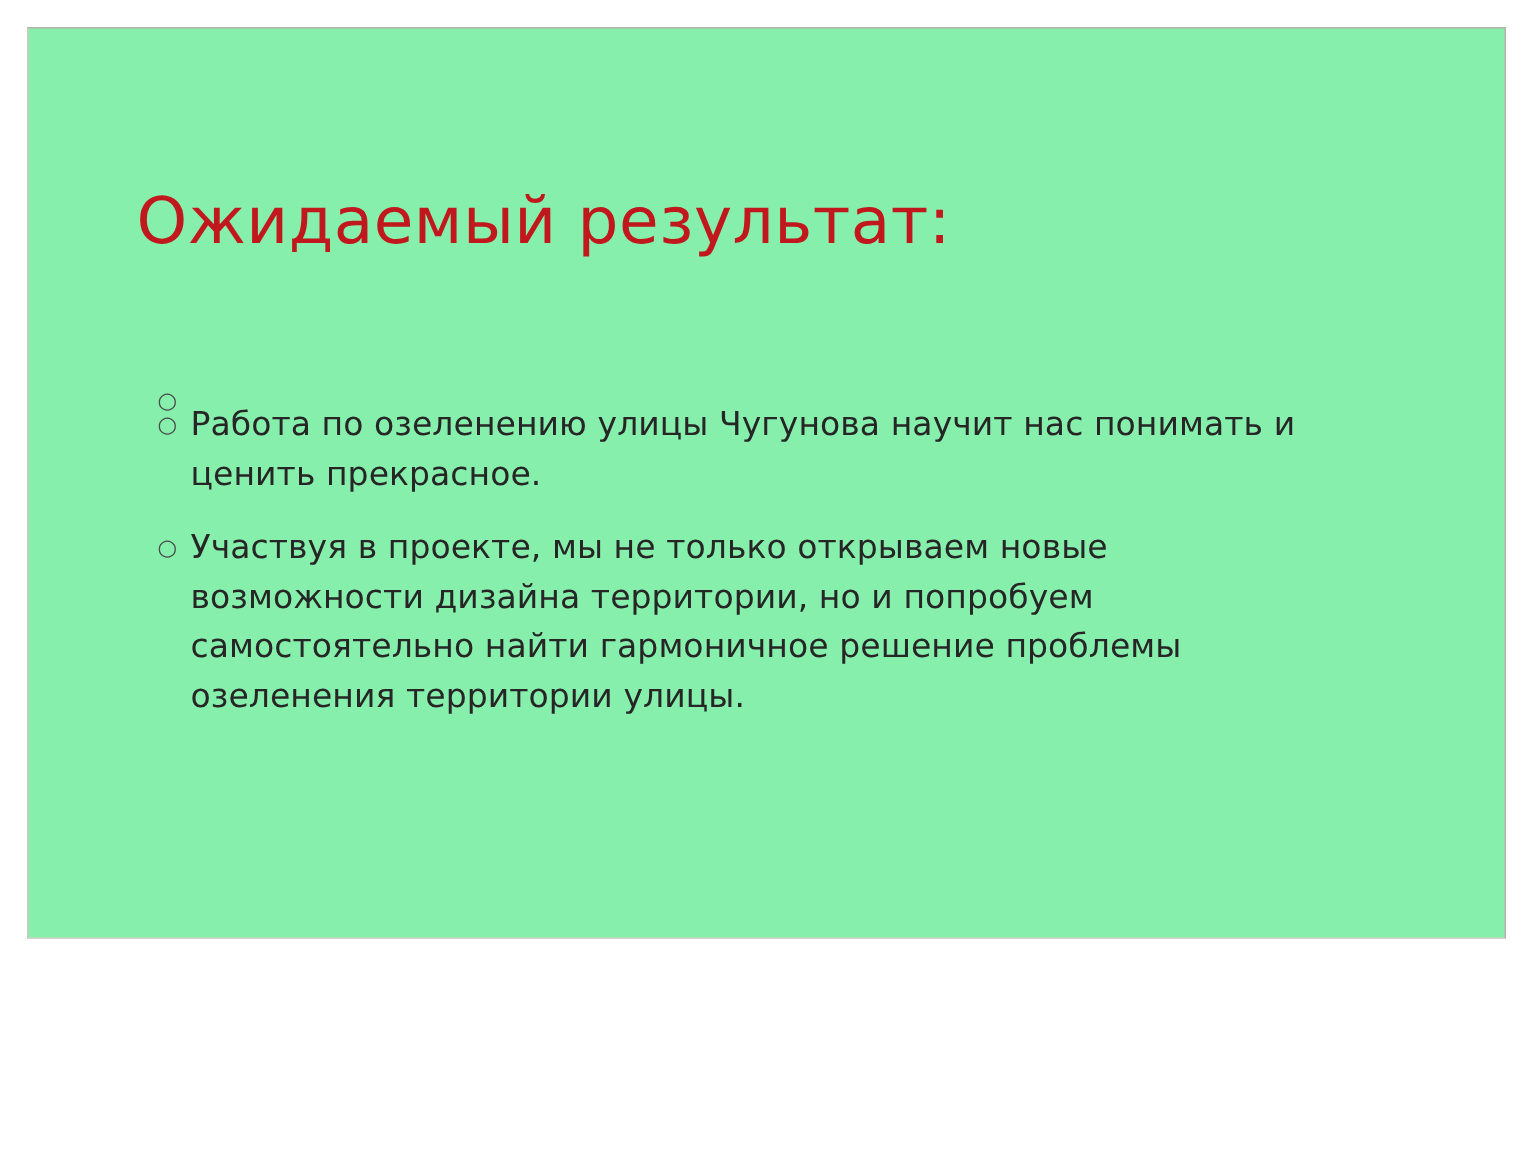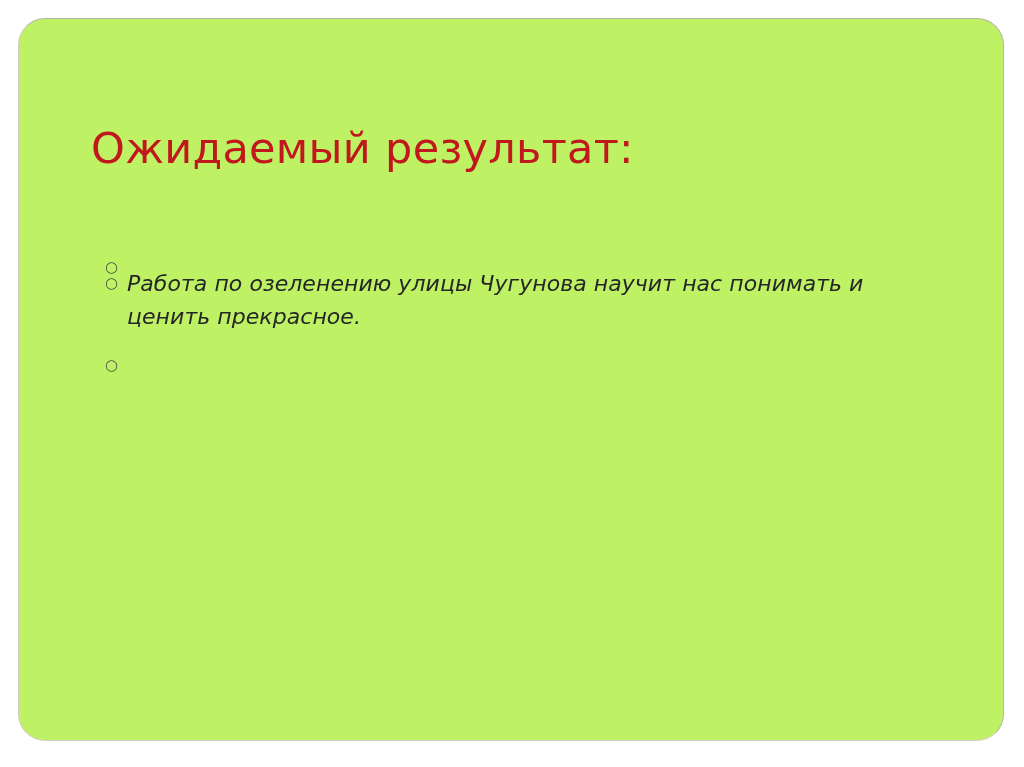--- a/index.html
+++ b/index.html
@@ -21,29 +21,28 @@
     height: 767px;
     background: #ffffff;
     box-sizing: border-box;
   }
 
   .slide {
     position: absolute;
     left: 18px;
     top: 18px;
     width: 986px;
-    height: 723px;
-    background: #bef264;
+    height: 608px;
+    background: #86efac;
     border-top: 1px solid #b7b2a8;
     border-left: 1px solid #cfcac1;
     border-right: 1px solid #b7b2a8;
     border-bottom: 1px solid #d6d1c8;
     box-sizing: border-box;
     overflow: hidden;
-    border-radius: 27px;
   }
 
   .slide-title {
     position: absolute;
     left: 72px;
     top: 104px;
     width: 860px;
     color: #c0181c;
     font-family: "DejaVu Sans", sans-serif;
     font-size: 43px;
@@ -85,21 +84,21 @@
     line-height: 33px;
     color: #4a4a4a;
     text-align: left;
   }
 
   .bullet-text {
     display: block;
   }
 
   .b1 { max-width: 790px; }
-  .b2 { max-width: 822px; font-style: italic; }
+  .b2 { max-width: 822px; }
   .b3 { max-width: 770px; }
 </style>
 </head>
 <body>
 
 <div class="slide-canvas">
   <div class="slide">
 
     <div class="slide-title">Ожидаемый результат:</div>
 
@@ -109,17 +108,18 @@
         <span class="bullet-marker">○</span>
       </div>
 
       <div class="bullet-item">
         <span class="bullet-marker">○</span>
         <span class="bullet-text b2">Работа по озеленению улицы Чугунова научит нас понимать и ценить прекрасное.</span>
       </div>
 
       <div class="bullet-item">
         <span class="bullet-marker">○</span>
+        <span class="bullet-text b3">Участвуя в проекте, мы не только открываем новые возможности дизайна территории, но и попробуем самостоятельно найти гармоничное решение проблемы озеленения территории улицы.</span>
       </div>
 
     </div>
   </div>
 </div>
 
 </body></html>

